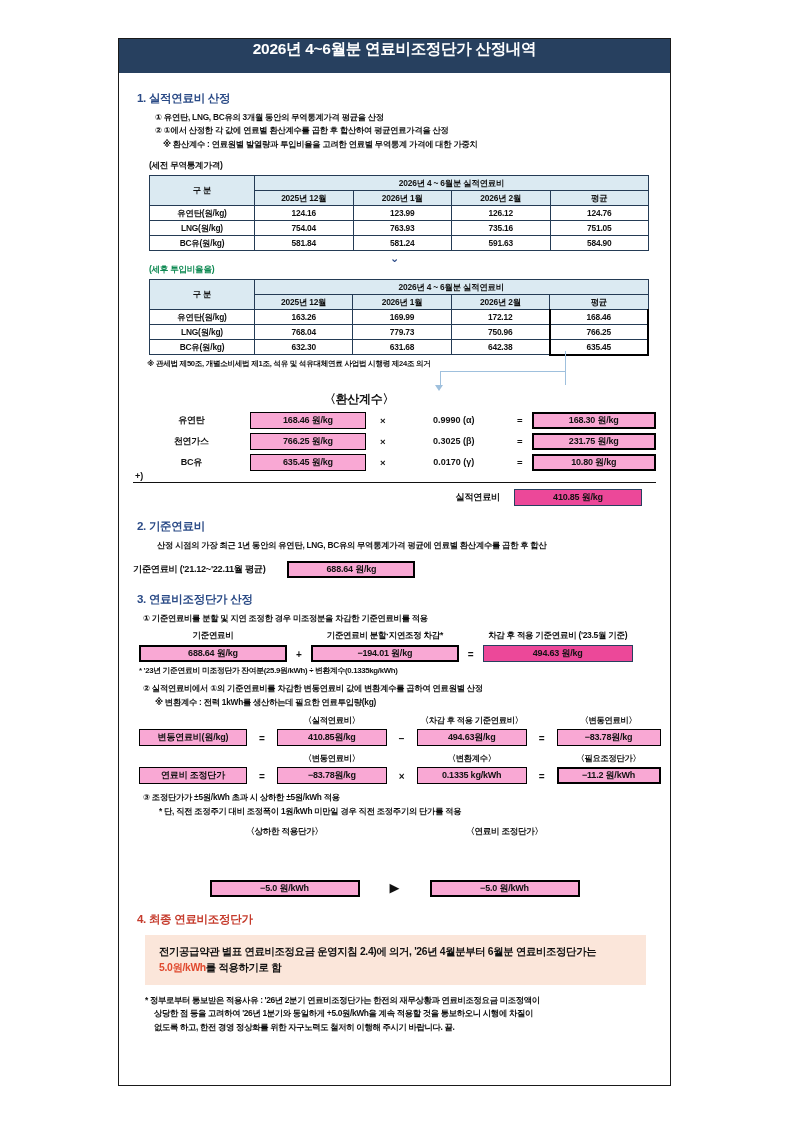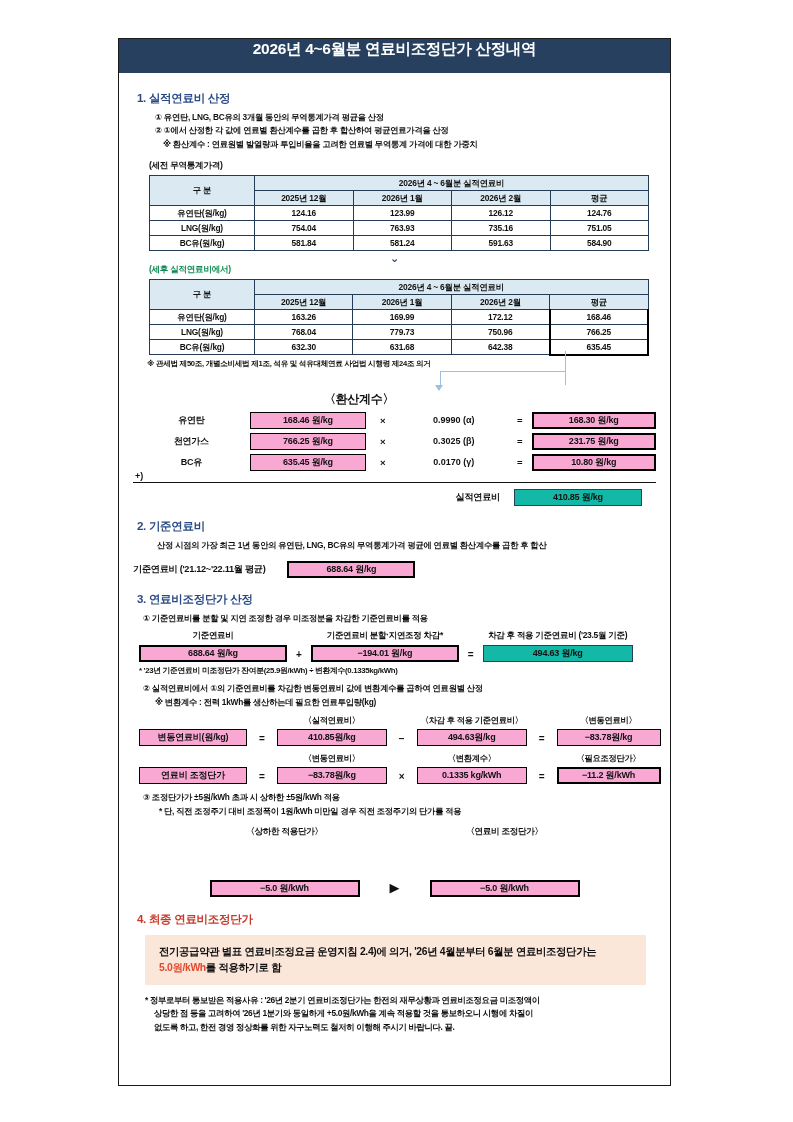--- a/index.html
+++ b/index.html
@@ -94,21 +94,21 @@
   .hcaplabel { font-size: 12px; font-weight: bold; color: #111; text-align: center; letter-spacing: -0.3px; }
   .crow { display: flex; align-items: center; margin: 4px 0 0 0; }
   .crow .lbl { width: 120px; text-align: center; font-size: 9px; font-weight: bold; color: #111; letter-spacing: -0.3px; }
   .bx {
     border: 1.5px solid #000; background: #f9a8d4;
     font-size: 9px; font-weight: bold; color: #111;
     height: 17px; display: flex; align-items: center; justify-content: center;
     letter-spacing: -0.2px;
   }
   .bx.thick { border: 2px solid #000; }
-  .bx.blue { background: #14b8a6; border: 1.6px solid #27405f; text-align: right; }
+  .bx.blue { background: #ec4899; border: 1.6px solid #27405f; text-align: right; }
   .op { width: 34px; text-align: center; font-size: 9.5px; font-weight: bold; color: #111; }
   .coef { width: 112px; text-align: center; font-size: 9px; font-weight: bold; color: #111; }
   .plusline { font-size: 9px; font-weight: bold; color: #111; margin-left: 2px; }
   .hr-sum { border: 0; border-top: 1.4px solid #111; margin: 1px 0 6px 0; }
 
   .sumrow { display: flex; align-items: center; justify-content: flex-end; margin: 4px 14px 0 0; }
   .sumrow .slbl { font-size: 9.2px; font-weight: bold; color: #111; margin-right: 14px; letter-spacing: -0.3px; }
 
   .std-row { display: flex; align-items: center; margin: 10px 0 0 0; }
   .std-row .slbl { font-size: 9.2px; font-weight: bold; color: #111; margin-right: 22px; letter-spacing: -0.3px; }
@@ -193,21 +193,21 @@
           <td>581.84</td>
           <td>581.24</td>
           <td>591.63</td>
           <td>584.90</td>
         </tr>
       </tbody>
         </table>
 
       <div class="chev">⌄<br></div>
 
-      <div class="cap green" style="margin-top:2px">(세후 실적연료비에서)</div>
+      <div class="cap green" style="margin-top:2px">(세후 투입비율을)</div>
 
       <table class="grid">
         <tbody>
             <tr class="hdtop">
           <th class="hd gubun" rowspan="2">구   분</th>
           <th class="hd" colspan="4">2026년 4 ~ 6월분 실적연료비</th>
         </tr>
         <tr>
           <th class="hd">2025년 12월</th>
           <th class="hd">2026년 1월</th>

